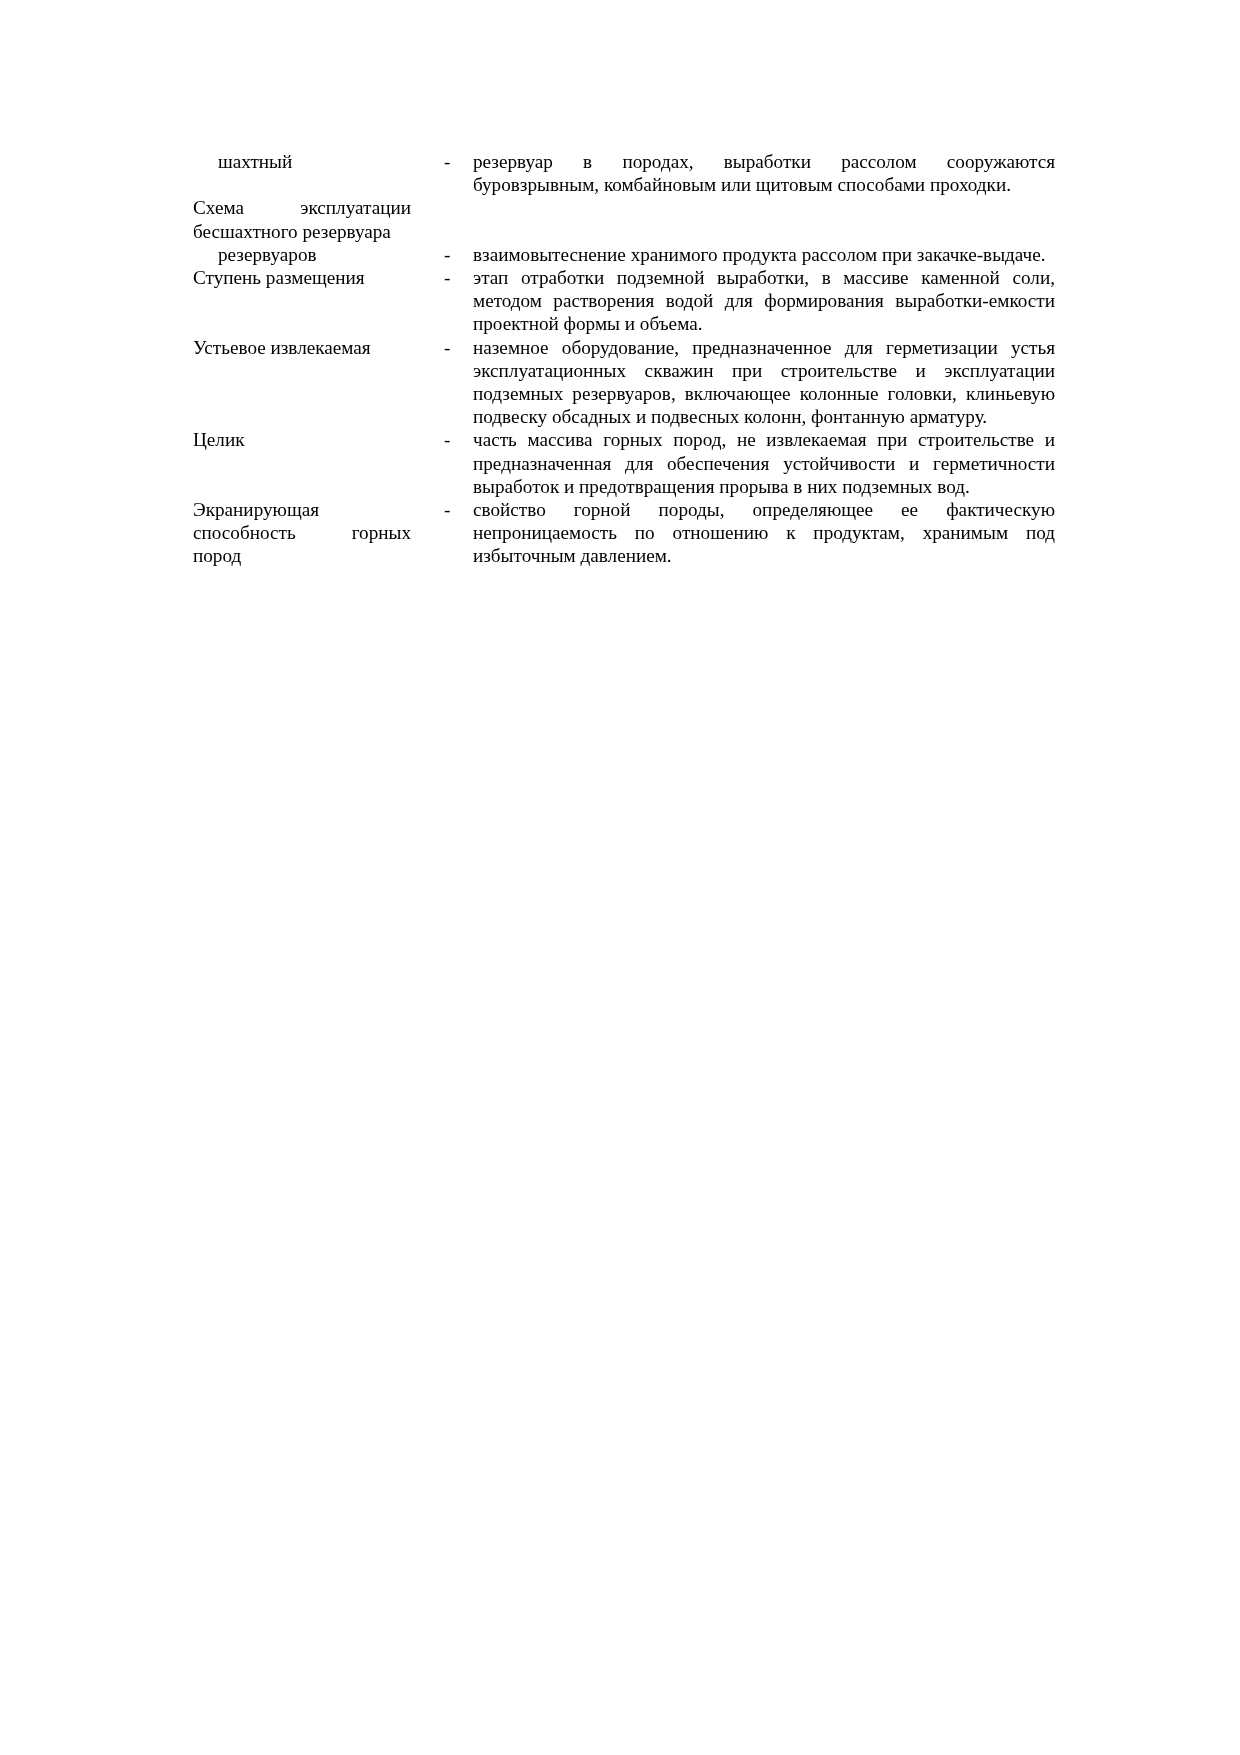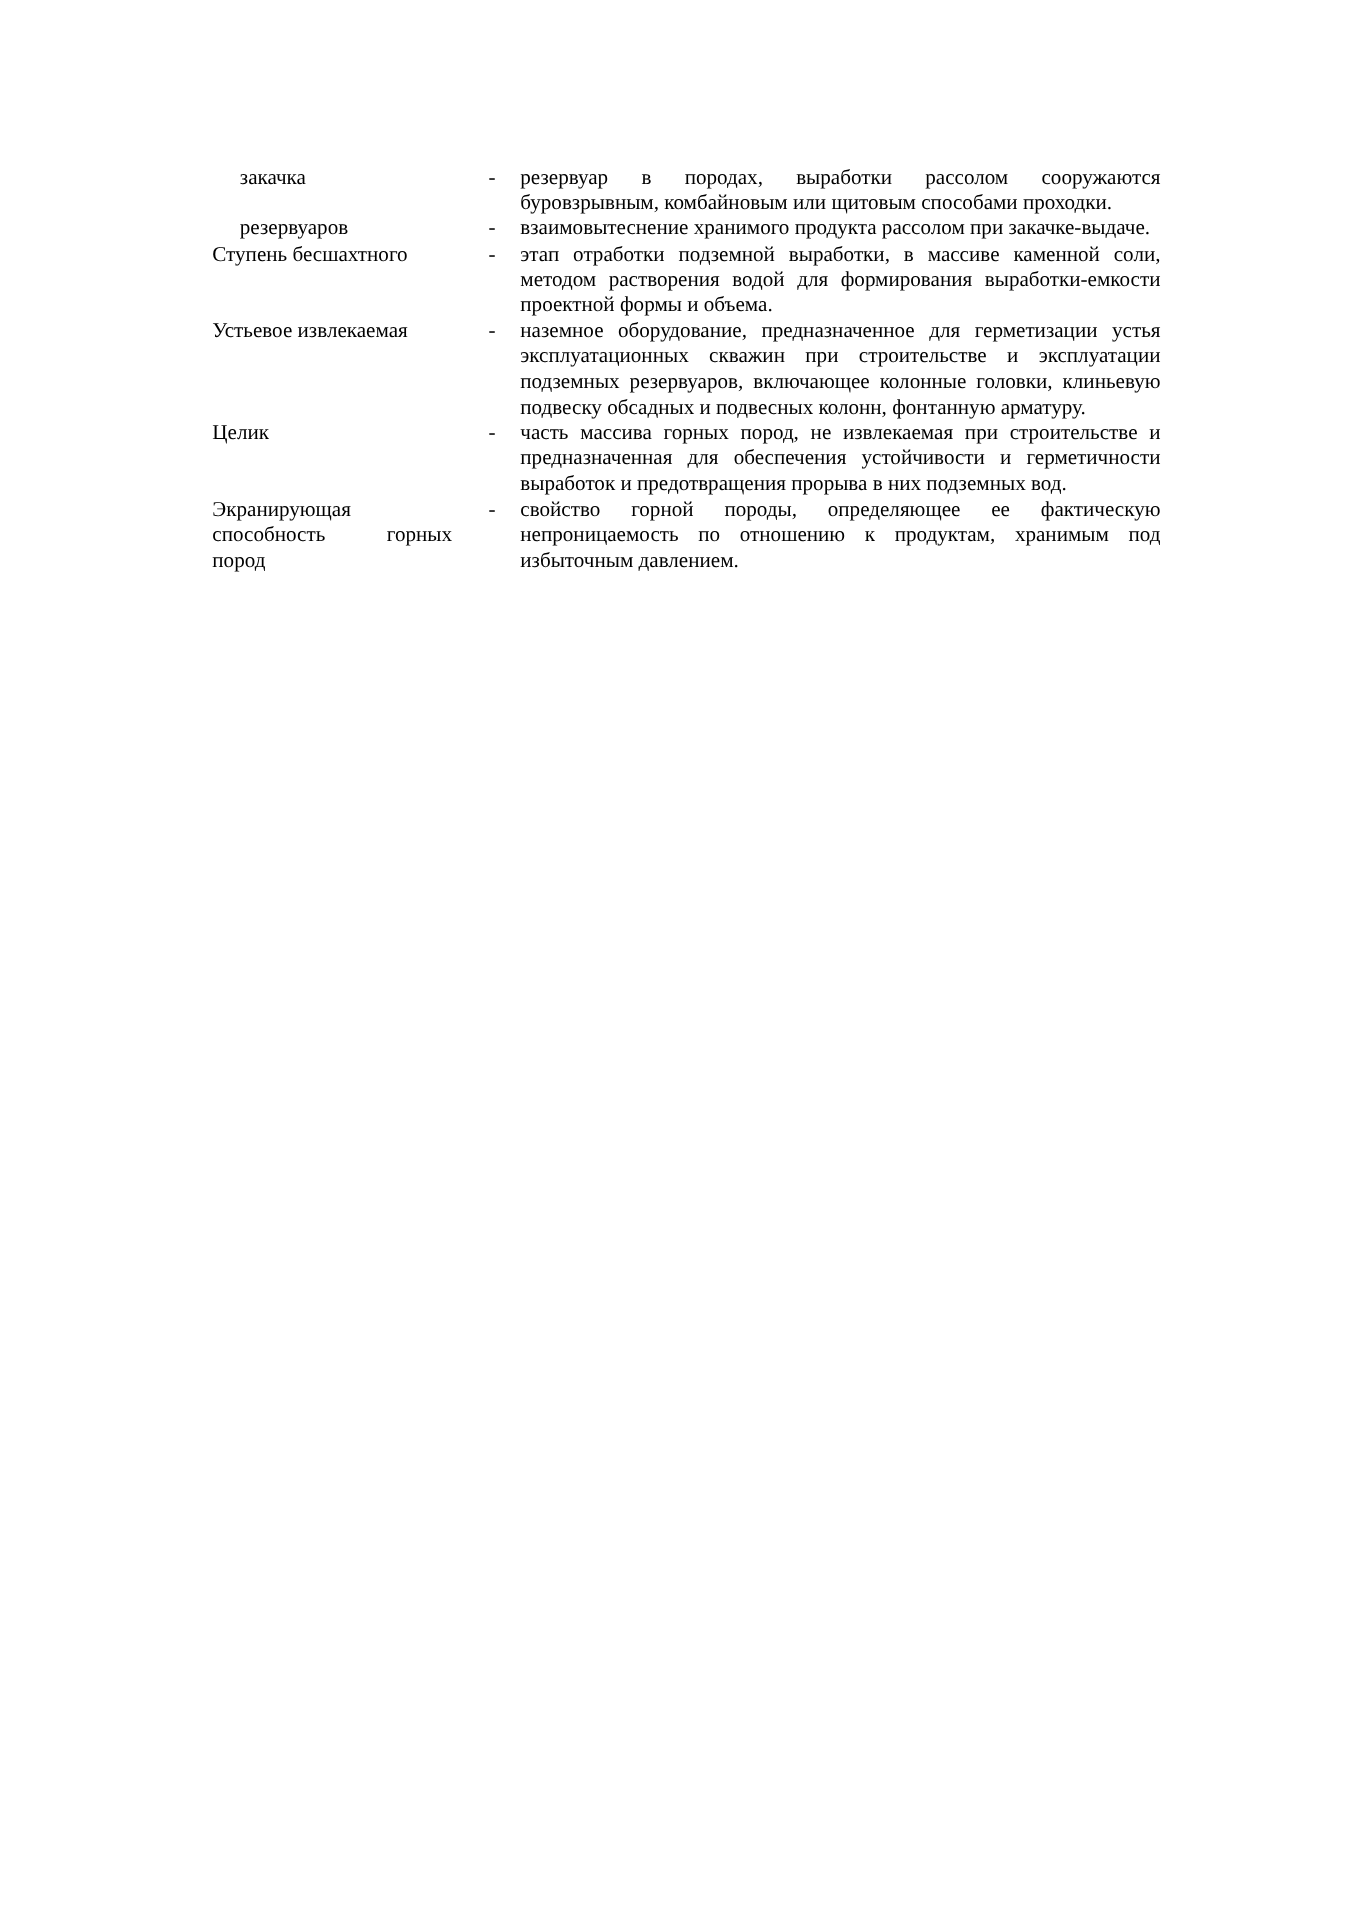--- a/index.html
+++ b/index.html
@@ -57,31 +57,36 @@
 
 <div class="page">
   <table class="glossary">
     <colgroup>
       <col class="col-term">
       <col class="col-dash">
       <col class="col-def">
     </colgroup>
     <tbody>
       <tr>
-        <td class="term indented">закачка</td>
+        <td class="term indented">шахтный</td>
         <td class="dash-cell">-</td>
         <td class="def">резервуар в породах, выработки рассолом сооружаются буровзрывным, комбайновым или щитовым способами проходки.</td>
+      </tr>
+      <tr>
+        <td class="term">Схема эксплуатации бесшахтного резервуара</td>
+        <td class="dash-cell"></td>
+        <td class="def"></td>
       </tr>
       <tr>
         <td class="term indented">резервуаров</td>
         <td class="dash-cell">-</td>
         <td class="def">взаимовытеснение хранимого продукта рассолом при закачке-выдаче.</td>
       </tr>
       <tr>
-        <td class="term">Ступень бесшахтного</td>
+        <td class="term">Ступень размещения</td>
         <td class="dash-cell">-</td>
         <td class="def">этап отработки подземной выработки, в массиве каменной соли, методом растворения водой для формирования выработки-емкости проектной формы и объема.</td>
       </tr>
       <tr>
         <td class="term">Устьевое извлекаемая</td>
         <td class="dash-cell">-</td>
         <td class="def">наземное оборудование, предназначенное для герметизации устья эксплуатационных скважин при строительстве и эксплуатации подземных резервуаров, включающее колонные головки, клиньевую подвеску обсадных и подвесных колонн, фонтанную арматуру.</td>
       </tr>
       <tr>
         <td class="term">Целик</td>

